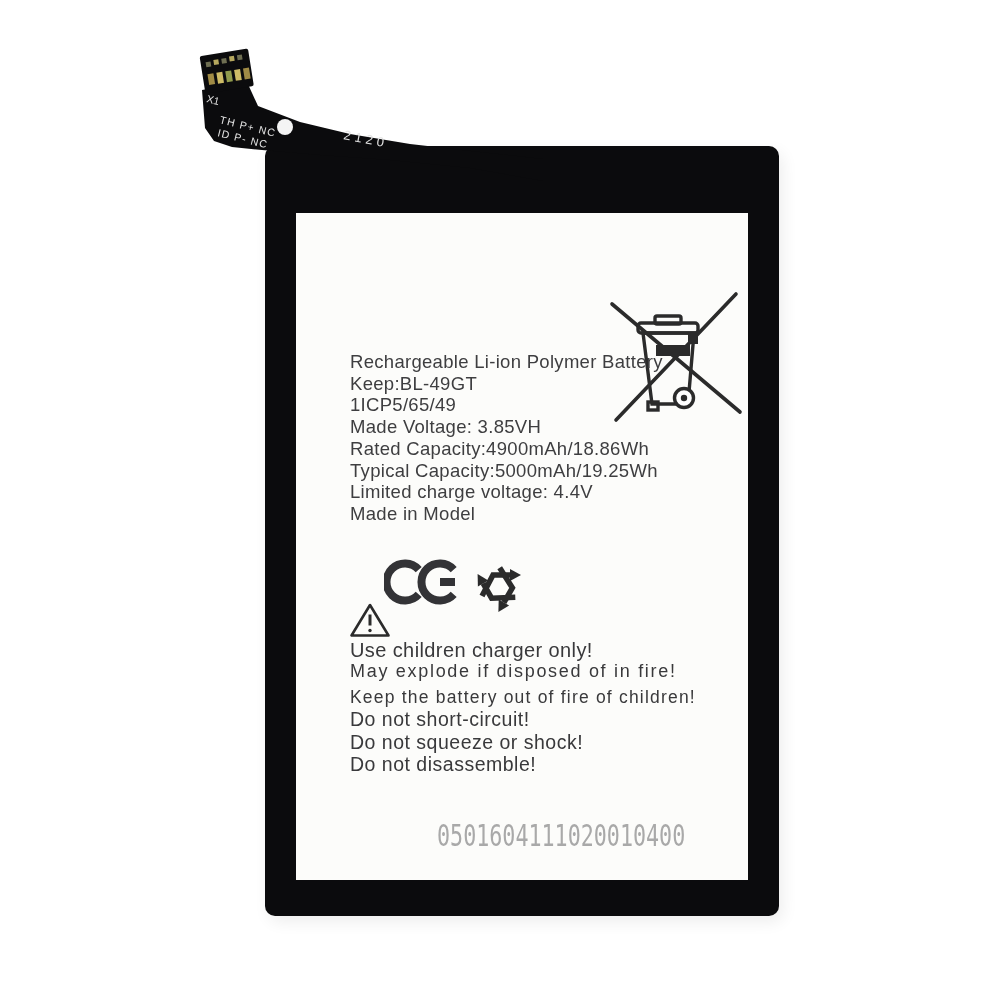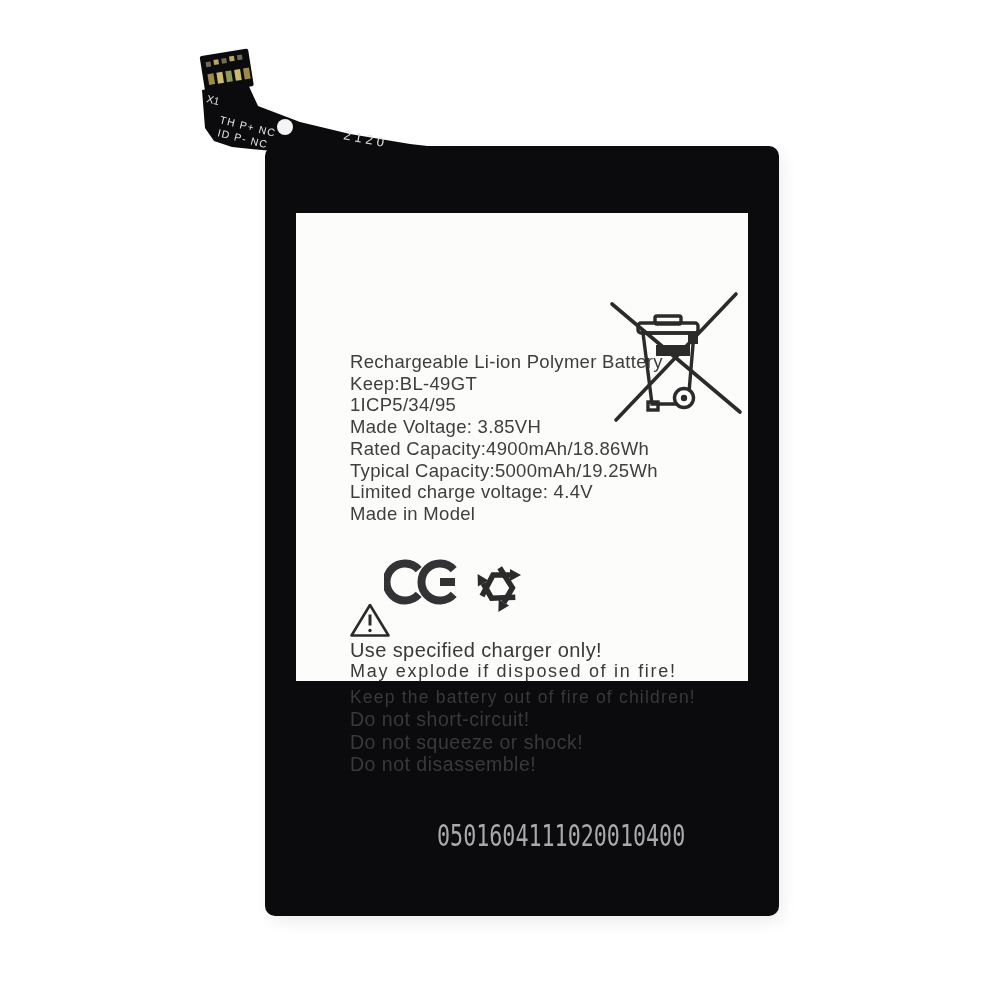--- a/index.html
+++ b/index.html
@@ -7,21 +7,21 @@
     width:1000px;height:1000px;position:relative;overflow:hidden;
     background:#ffffff;font-family:"Liberation Sans",sans-serif;
   }
   .battery{
     position:absolute;left:265px;top:146px;width:514px;height:770px;
     background:#0b0b0d;border-radius:10px;
     box-shadow:4px 6px 16px rgba(0,0,0,.07);
   }
   .cable-svg{position:absolute;left:175px;top:35px;width:420px;height:150px}
   .label{
-    position:absolute;left:296px;top:213px;width:452px;height:468px;
+    position:absolute;left:296px;top:213px;width:452px;height:667px;
     background:#fcfcfa;
   }
   .spec{
     position:absolute;left:54px;top:138px;
     font-size:18.5px;line-height:21.7px;letter-spacing:.3px;
     color:#3e3e40;white-space:nowrap;
   }
   .icon{position:absolute}
   .weee{left:312px;top:75px}
   .ce{left:88px;top:343px}
@@ -89,21 +89,21 @@
       <circle cx="76" cy="110" r="3.2" fill="#2b2b2b"></circle>
       <g stroke="#2b2b2b" stroke-width="3.6" stroke-linecap="round">
         <line x1="4" y1="16" x2="132" y2="124"></line>
         <line x1="128" y1="6" x2="8" y2="132"></line>
       </g>
     </svg>
 
     <div class="spec">
       <div>Rechargeable Li-ion Polymer Battery</div>
       <div>Keep:BL-49GT</div>
-      <div>1ICP5/34/95</div>
+      <div>1ICP5/65/49</div>
       <div>Made Voltage: 3.85VH</div>
       <div>Rated Capacity:4900mAh/18.86Wh</div>
       <div>Typical Capacity:5000mAh/19.25Wh</div>
       <div>Limited charge voltage: 4.4V</div>
       <div>Made in Model</div>
     </div>
 
     <svg class="icon ce" width="78" height="52" viewBox="0 0 78 52">
       <g stroke="#333336" stroke-width="8" fill="none">
         <path d="M34.7,13.6 A18.5,18.5 0 1 0 34.7,38.4"></path>
@@ -128,21 +128,21 @@
         </g>
       </g>
     </svg>
 
     <svg class="icon tri" width="42" height="36" viewBox="0 0 42 36">
       <path d="M21,3 L2.5,33.5 L39.5,33.5 Z" stroke="#2b2b2b" stroke-width="2.6" fill="none" stroke-linejoin="round"></path>
       <line x1="21" y1="12.5" x2="21" y2="23.5" stroke="#2b2b2b" stroke-width="3"></line>
       <circle cx="21" cy="28.5" r="1.7" fill="#2b2b2b"></circle>
     </svg>
 
-    <div class="w w1">Use specified charger only!</div>
+    <div class="w w1">Use children charger only!</div>
     <div class="w w2">May explode if disposed of in fire!</div>
     <div class="w w3">Keep the battery out of fire of children!</div>
     <div class="w w5">Do not squeeze or shock!</div>
     <div class="w w4">Do not short-circuit!</div>
     <div class="w w6">Do not disassemble!</div>
 
     <div class="serial">0501604111020010400</div>
   </div>
 
 </div>

